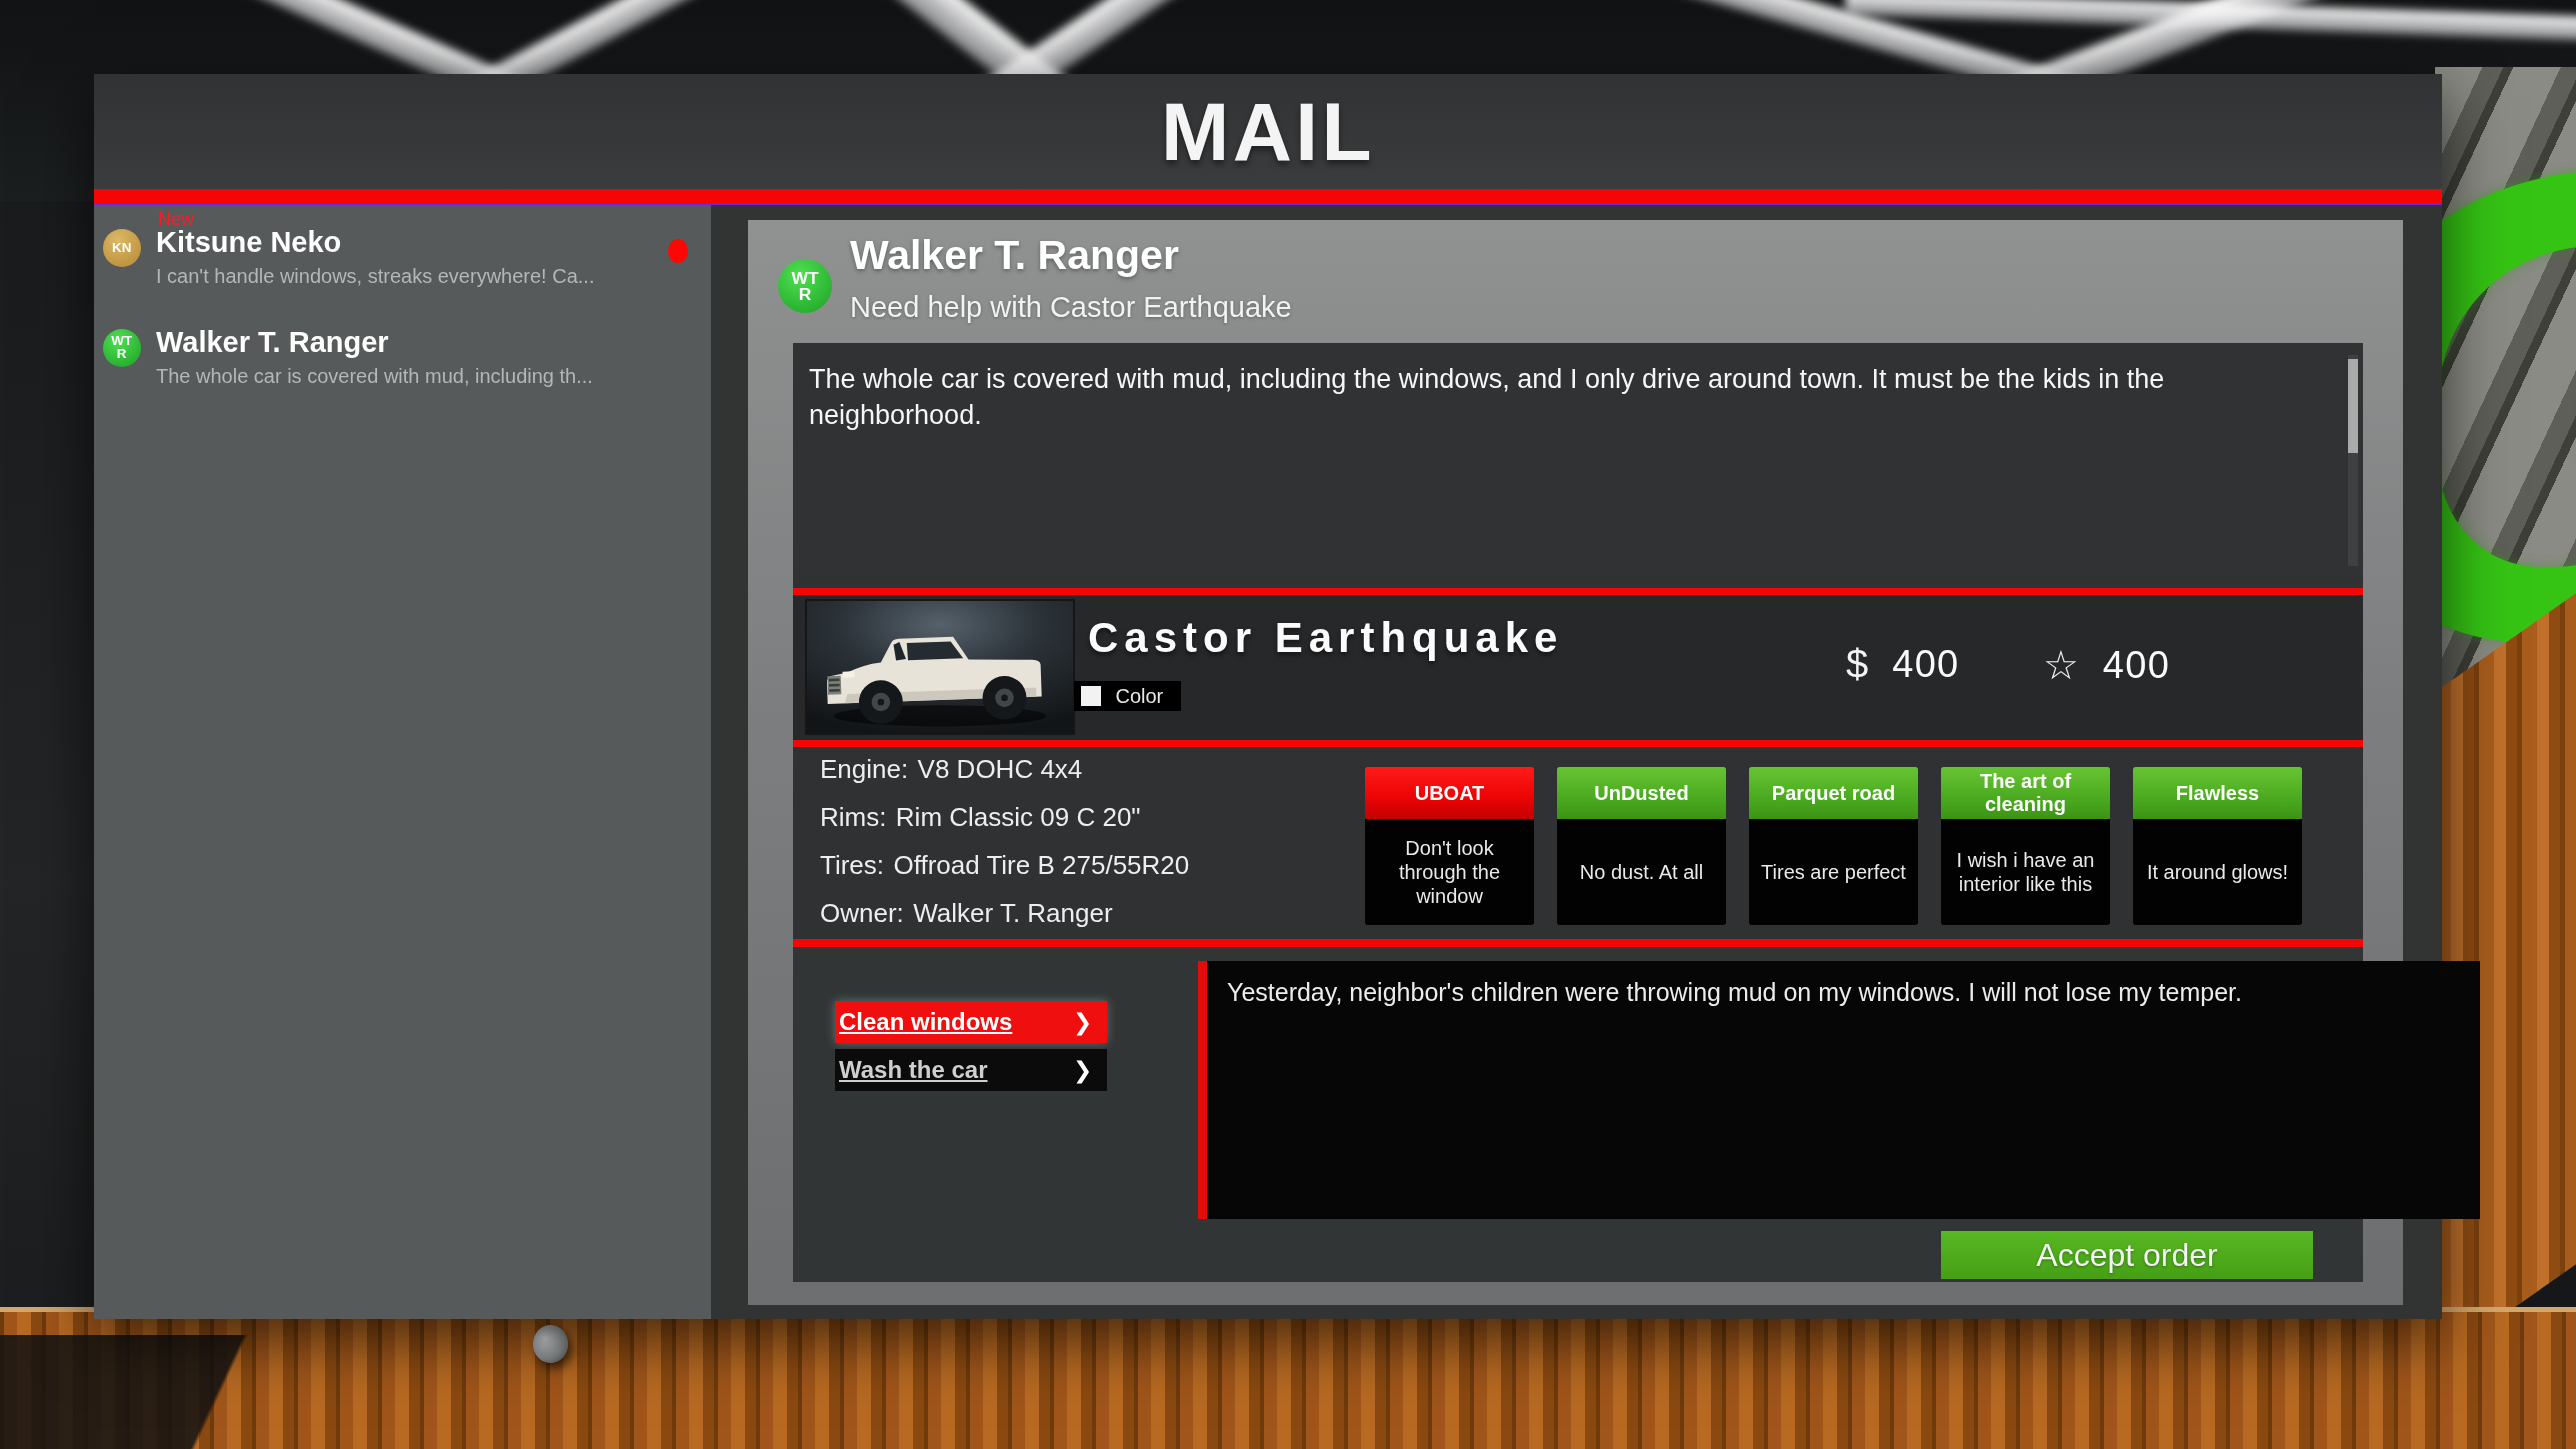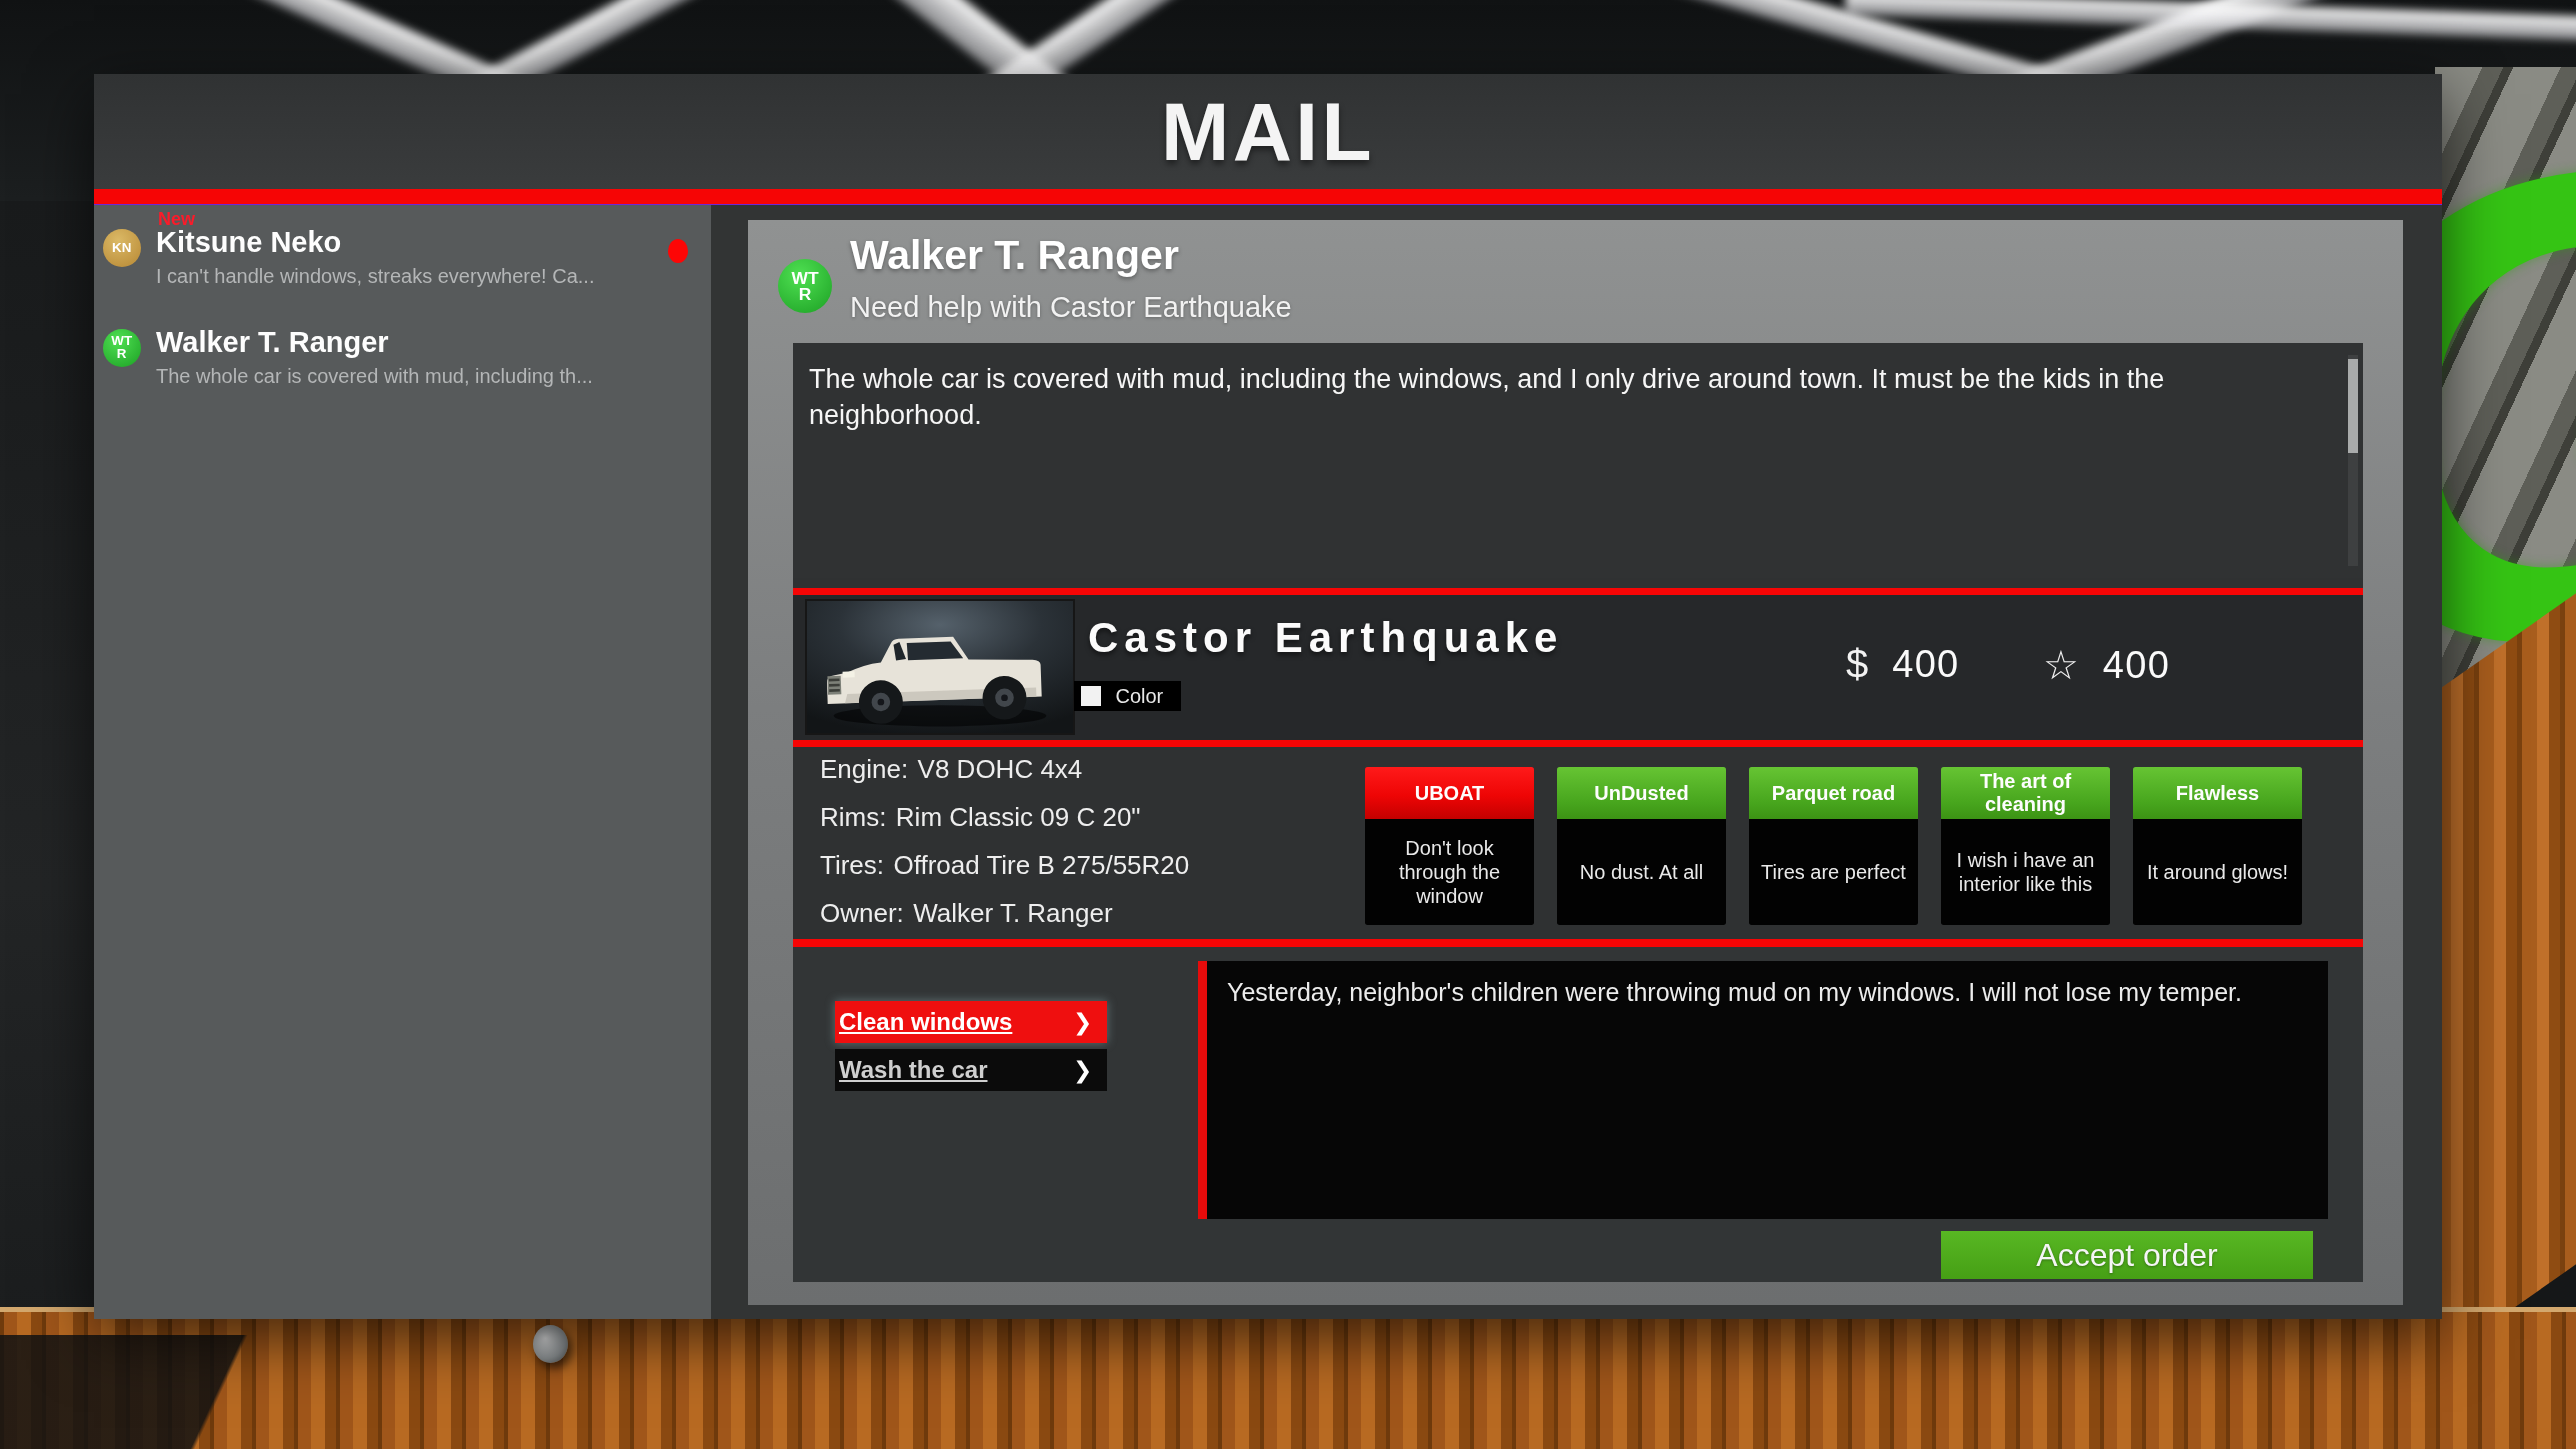--- a/index.html
+++ b/index.html
@@ -45,21 +45,21 @@
     background:linear-gradient(180deg,#303233,#3a3c3d); display:flex; align-items:center; justify-content:center; }
   .mail-title { font-size:82px; font-weight:800; letter-spacing:3.4px; color:#f4f4f4;
     text-shadow:0 4px 6.7px rgba(0,0,0,.45); }
   .red-stripe { position:absolute; left:0; top:115px; width:100%; height:15.4px; background:#f60505; }
 
   
   .sidebar { position:absolute; left:0; top:131px; width:617px; height:1114px; background:#575a5b; }
   .email-item { position:absolute; left:0; width:100%; height:101px; cursor:pointer; }
   .email-item.first  { top:4px; }
   .email-item.second { top:104px; }
-  .new-label { position:absolute; left:64px; top:0px; font-size:18px; font-weight:700; color:#fb1b2a; }
+  .new-label { position:absolute; left:64px; top:0px; font-size:18px; font-weight:400; color:#fb1b2a; }
   .avatar { border-radius:50%; display:flex; align-items:center; justify-content:center;
     text-align:center; font-weight:700; color:#fff; line-height:.95; }
   .avatar.small { position:absolute; left:8.7px; top:20px; width:38px; height:38px; font-size:13.4px; }
   .avatar.gold  { background:radial-gradient(circle at 40% 30%,#dbb966,#c09440 75%); }
   .avatar.green { background:radial-gradient(circle at 40% 30%,#4fe052,#27ae2e 78%); }
   .avatar .init { width:29.5px; word-break:break-word; }
   .e-name    { position:absolute; left:62px; top:17.4px; font-size:29px; font-weight:700; color:#fdfdfd; }
   .e-preview { position:absolute; left:62px; top:56px; font-size:20px; color:#b4b6b7; }
   .unread-dot { position:absolute; left:574px; top:29.5px; width:20px; height:24px; border-radius:50%; background:#fd0606; }
 
@@ -115,21 +115,21 @@
 
   .tasks-area { position:absolute; left:0; top:604px; width:100%; height:335px; background:#323536; }
   .task-buttons { position:absolute; left:42px; top:54px; width:272px; }
   .task { position:relative; width:272px; height:42px; margin-bottom:6px; display:flex; align-items:center;
     cursor:pointer; }
   .task.red   { background:#ef0f0f; box-shadow:0 0 9.4px rgba(190,230,235,.35); }
   .task.black { background:#0b0b0b; }
   .task .t-label { padding-left:4px; font-size:24px; font-weight:700; color:#ffffff;text-decoration:underline; }
   .task.black .t-label { color:#cfcfcf; font-weight:600; }
   .task .chev { position:absolute; right:14.8px; font-size:23px; color:#ffffff; }
-  .note-box { position:absolute; left:405px; top:14px; width:1130px; height:258px; background:#060606;
+  .note-box { position:absolute; left:405px; top:14px; width:1282px; height:258px; background:#060606;
     border-left:9.4px solid #e60b0b; padding:14.8px 20px; font-size:25px; line-height:1.3; color:#ececec; }
   .accept-btn { position:absolute; left:1148px; top:284px; width:372px; height:48px;
     background:linear-gradient(180deg,#58b723,#469f15); display:flex; align-items:center; justify-content:center;
     font-size:32px; color:#f5f5f5; cursor:pointer; text-shadow:0 1.3px 2.7px rgba(0,0,0,.35); }
 </style>
 </head>
 <body>
 
 <div id="screen">
 

